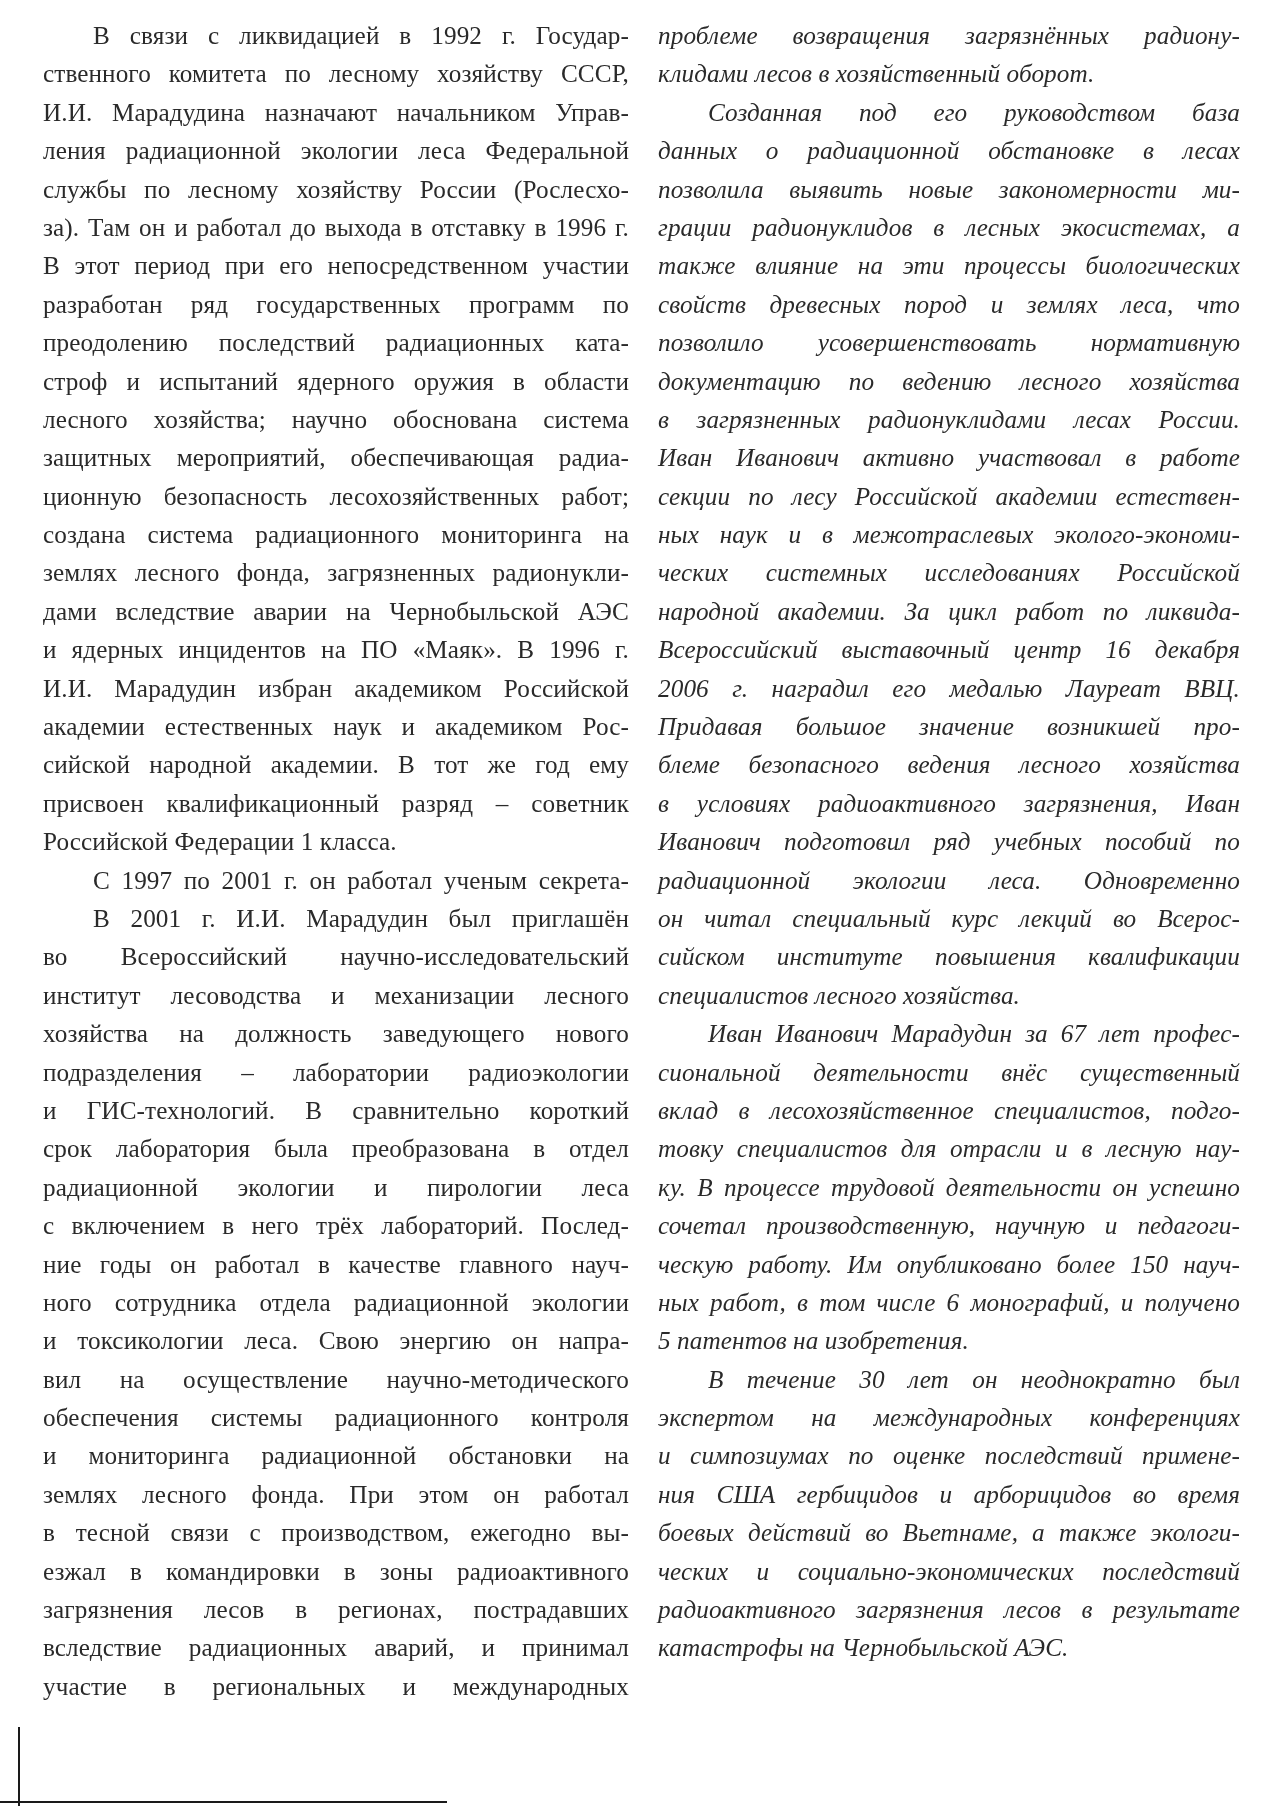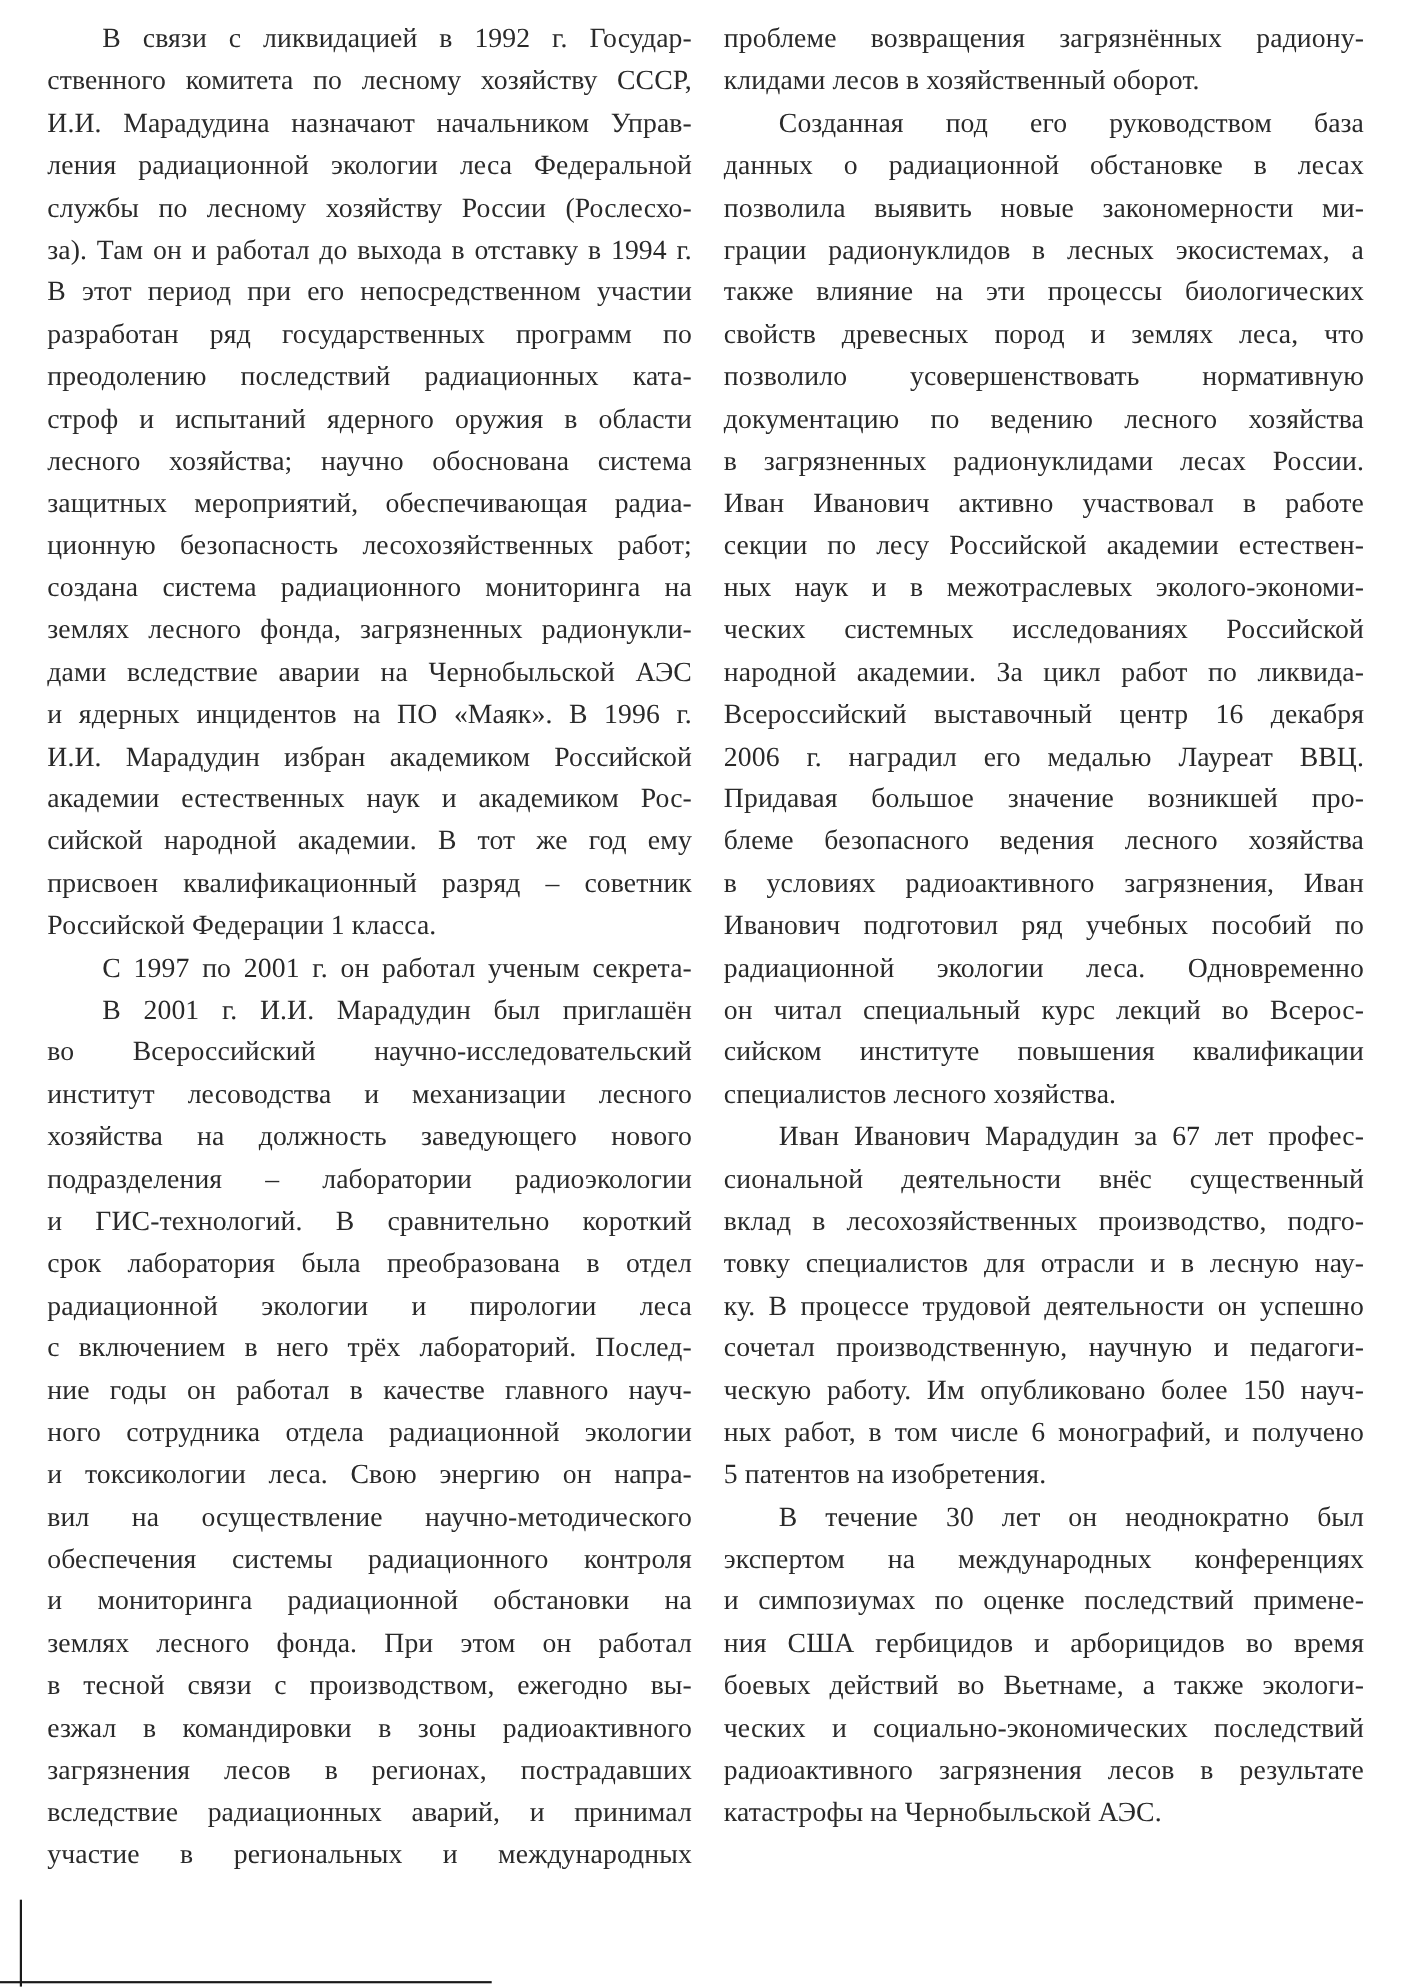--- a/index.html
+++ b/index.html
@@ -20,21 +20,21 @@
     left: 0; top: 0;
     width: 1280px;
     height: 1806px;
   }
   .col {
     position: absolute;
     top: 17px;
     width: 586px;
   }
   .col-left { left: 43px; }
-  .col-right { left: 658px; width: 582px; }
+  .col-right { left: 658px; width: 582px; font-style: italic; }
   .line {
     display: block;
     height: 38.4px;
     line-height: 38.4px;
     font-size: 25.2px;
     white-space: nowrap;
     text-align: justify;
     text-align-last: justify;
     letter-spacing: 0.1px;
   }
@@ -61,21 +61,21 @@
 <body>
 
 <div class="page">
   <div class="col col-left" id="col-left">
       <div>
         <span class="line indent">В связи с ликвидацией в 1992 г. Государ-</span>
         <span class="line">ственного комитета по лесному хозяйству СССР,</span>
         <span class="line">И.И. Марадудина назначают начальником Управ-</span>
         <span class="line">ления радиационной экологии леса Федеральной</span>
         <span class="line">службы по лесному хозяйству России (Рослесхо-</span>
-        <span class="line">за). Там он и работал до выхода в отставку в 1994 г.</span>
+        <span class="line">за). Там он и работал до выхода в отставку в 1996 г.</span>
         <span class="line">В этот период при его непосредственном участии</span>
         <span class="line">разработан ряд государственных программ по</span>
         <span class="line">преодолению последствий радиационных ката-</span>
         <span class="line">строф и испытаний ядерного оружия в области</span>
         <span class="line">лесного хозяйства; научно обоснована система</span>
         <span class="line">защитных мероприятий, обеспечивающая радиа-</span>
         <span class="line">ционную безопасность лесохозяйственных работ;</span>
         <span class="line">создана система радиационного мониторинга на</span>
         <span class="line">землях лесного фонда, загрязненных радионукли-</span>
         <span class="line">дами вследствие аварии на Чернобыльской АЭС</span>
@@ -140,21 +140,21 @@
         <span class="line">в условиях радиоактивного загрязнения, Иван</span>
         <span class="line">Иванович подготовил ряд учебных пособий по</span>
         <span class="line">радиационной экологии леса. Одновременно</span>
         <span class="line">он читал специальный курс лекций во Всерос-</span>
         <span class="line">сийском институте повышения квалификации</span>
         <span class="line last">специалистов лесного хозяйства.</span>
       </div>
       <div>
         <span class="line indent">Иван Иванович Марадудин за 67 лет профес-</span>
         <span class="line">сиональной деятельности внёс существенный</span>
-        <span class="line">вклад в лесохозяйственных производство, подго-</span>
+        <span class="line">вклад в лесохозяйственное специалистов, подго-</span>
         <span class="line">товку специалистов для отрасли и в лесную нау-</span>
         <span class="line">ку. В процессе трудовой деятельности он успешно</span>
         <span class="line">сочетал производственную, научную и педагоги-</span>
         <span class="line">ческую работу. Им опубликовано более 150 науч-</span>
         <span class="line">ных работ, в том числе 6 монографий, и получено</span>
         <span class="line last">5 патентов на изобретения.</span>
       </div>
       <div>
         <span class="line indent">В течение 30 лет он неоднократно был</span>
         <span class="line">экспертом на международных конференциях</span>

